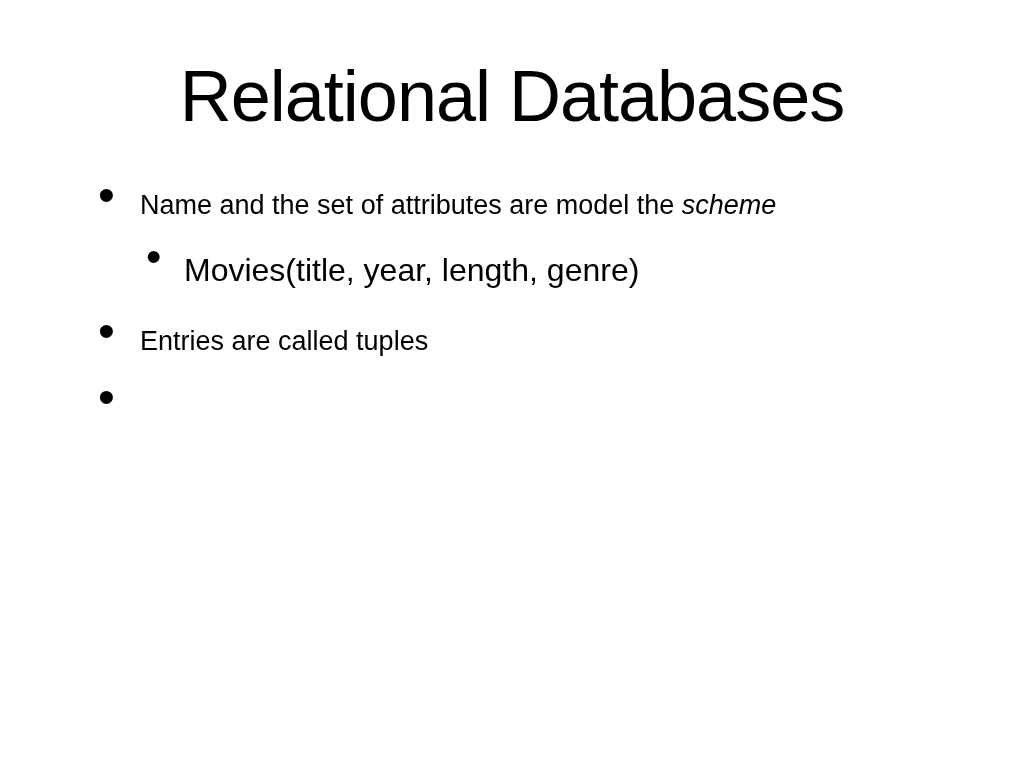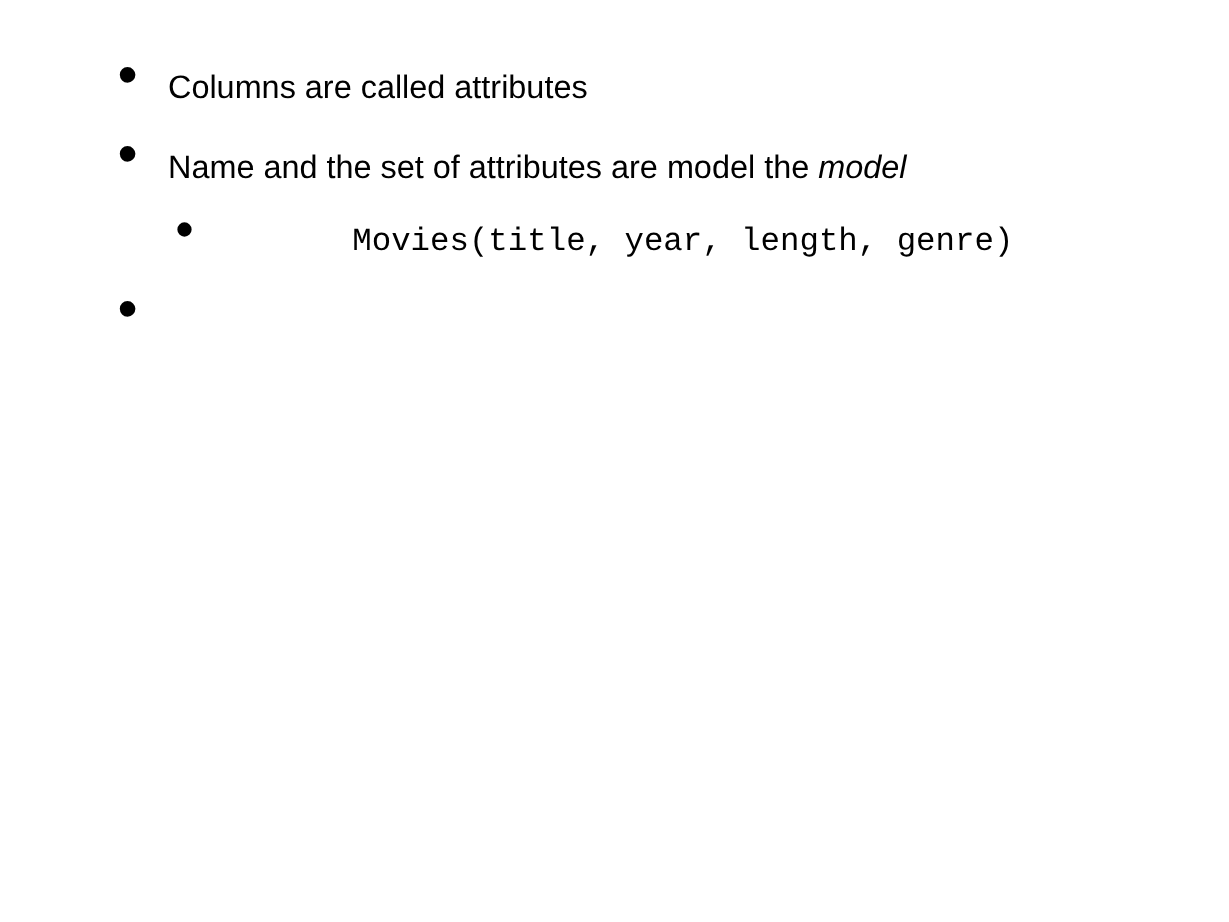--- a/index.html
+++ b/index.html
@@ -43,54 +43,54 @@
     line-height: 1;
   }
   ul.inner {
     list-style: none;
     margin-top: 26px;
     padding-left: 6px;
   }
   ul.inner > li {
     position: relative;
     padding-left: 38px;
-    font-family: Liberation Mono, monospace;
-    font-size: 27px;
+    font-family: Liberation Sans, sans-serif;
+    font-size: 32px;
     line-height: 1.35;
-    text-align: center;
   }
   ul.inner > li::before {
     content: "•";
     position: absolute;
     left: 0;
     top: -14px;
     font-size: 44px;
     line-height: 1;
     font-family: Arial, Helvetica, sans-serif;
   }
   .italic { font-style: italic; }
 </style>
 </head>
 <body>
 
 <div class="slide">
+  <h1 class="title">Relational Databases</h1>
 
   <ul class="outer">
 
-    <li>
-      <span>Columns are called attributes</span>
-    </li>
 
     <li>
-      <span>Name and the set of attributes are model the </span><span class="italic">model</span>
+      <span>Name and the set of attributes are model the </span><span class="italic">scheme</span>
       <ul class="inner">
         <li>
           <span>Movies(title, year, length, genre)</span>
         </li>
       </ul>
     </li>
 
+    <li>
+      <span>Entries are called tuples</span>
+    </li>
 
     <li>
     </li>
 
   </ul>
 </div>
 
 </body></html>

